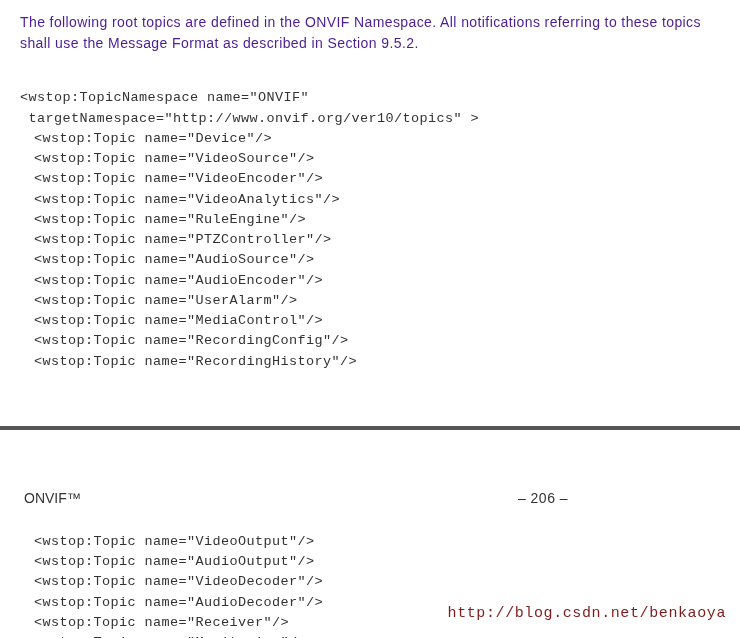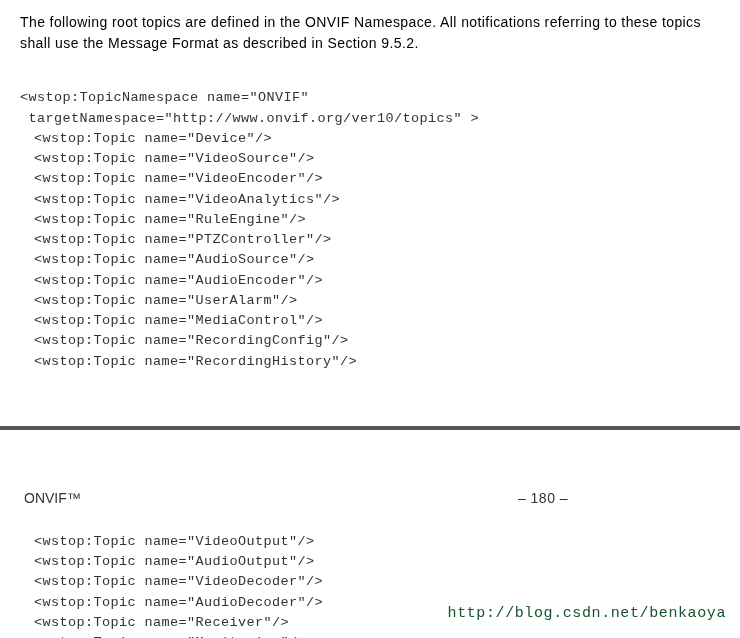--- a/index.html
+++ b/index.html
@@ -11,21 +11,21 @@
       width: 740px;
       height: 638px;
       background: #ffffff;
       font-family: Arial, Helvetica, sans-serif;
       position: relative;
       overflow: hidden;
     }
     .intro-text {
       padding: 12px 20px 10px 20px;
       font-size: 14px;
-      color: #000000;
+      color: #4c1d95;
       line-height: 1.5;
       letter-spacing: 0.4px;
     }
     .code-block {
       padding: 4px 20px 4px 20px;
       font-family: "Courier New", Courier, monospace;
       font-size: 13.5px;
       color: #333333;
       line-height: 1.5;
       white-space: pre;
@@ -70,21 +70,21 @@
       line-height: 1.5;
       white-space: pre;
       letter-spacing: 0.4px;
     }
     .watermark {
       position: absolute;
       bottom: 16px;
       right: 14px;
       font-family: "Courier New", Courier, monospace;
       font-size: 15px;
-      color: #14532d;
+      color: #7f1d1d;
       letter-spacing: 0.6px;
       text-align: right;
     }
   </style>
 </head>
 <body>
 
 <div class="intro-text">The following root topics are defined in the ONVIF Namespace. All notifications referring to these topics shall use the Message Format as described in Section 9.5.2.</div>
 
 <div class="code-block">
@@ -100,21 +100,21 @@
 <span class="code-line-indent">&lt;wstop:Topic name="AudioEncoder"/&gt;</span>
 <span class="code-line-indent">&lt;wstop:Topic name="UserAlarm"/&gt;</span>
 <span class="code-line-indent">&lt;wstop:Topic name="MediaControl"/&gt;</span>
 <span class="code-line-indent">&lt;wstop:Topic name="RecordingConfig"/&gt;</span>
 <span class="code-line-indent">&lt;wstop:Topic name="RecordingHistory"/&gt;</span></div>
 
 <div class="page-divider"></div>
 
 <div class="page-footer">
   <div class="footer-left">ONVIF™</div>
-  <div class="footer-center">– 180 –</div>
+  <div class="footer-center">– 206 –</div>
 </div>
 
 <div class="code-block-2"><span class="code-line-indent">&lt;wstop:Topic name="VideoOutput"/&gt;</span>
 <span class="code-line-indent">&lt;wstop:Topic name="AudioOutput"/&gt;</span>
 <span class="code-line-indent">&lt;wstop:Topic name="VideoDecoder"/&gt;</span>
 <span class="code-line-indent">&lt;wstop:Topic name="AudioDecoder"/&gt;</span>
 <span class="code-line-indent">&lt;wstop:Topic name="Receiver"/&gt;</span>
 <span class="code-line-indent">&lt;wstop:Topic name="Monitoring"/&gt;</span>
 </div>
 

